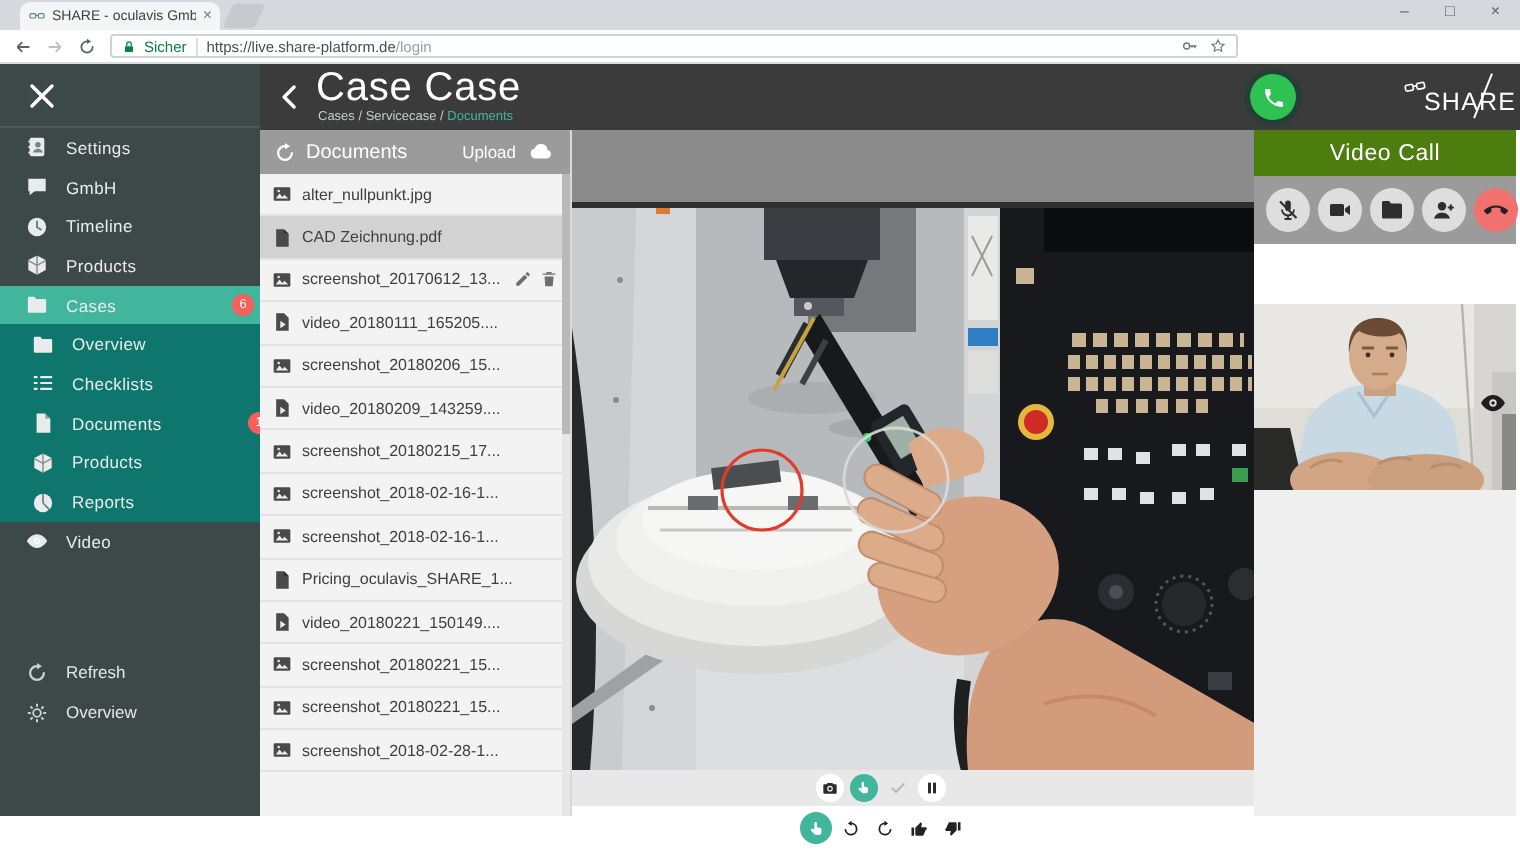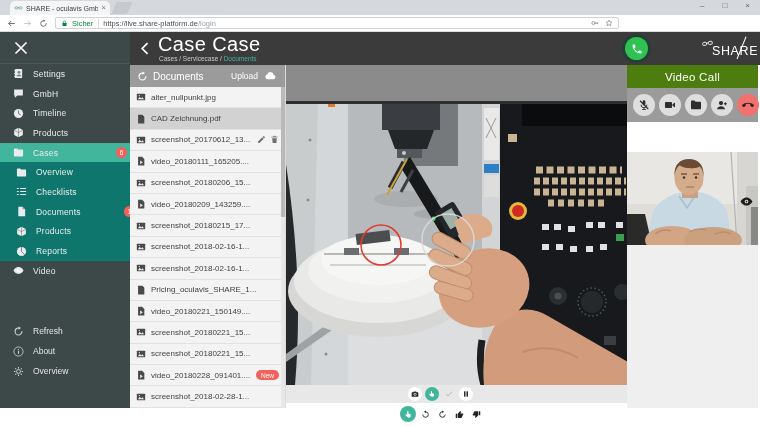--- a/index.html
+++ b/index.html
@@ -39,21 +39,21 @@
 .sb-top{height:32px;border-bottom:1px solid rgba(255,255,255,.08);display:flex;align-items:center;padding-left:13px}
 .sb-close{width:16px;height:16px;color:#fff;cursor:pointer}
 .s-item{position:relative;height:19.7px;display:flex;align-items:center;padding-left:13px;gap:9px;cursor:pointer}
 .s-item.sub{background:#0f766e;padding-left:16px}
 .s-item.active{background:#42b59d}
 .s-item .icon{width:11px;height:11px;color:#e8ecec;flex:none}
 .s-label{font-size:8.5px;color:#e9ecec;letter-spacing:.2px}
 .badge{position:absolute;right:3px;top:4px;min-width:11px;height:11px;padding:0 2px;border-radius:6px;background:#f4605c;color:#fff;font-size:6.5px;display:flex;align-items:center;justify-content:center}
 .badge.clipped{right:-5px}
 .sb-footer{position:absolute;left:0;top:294px;width:100%}
-.f-item{height:20px;display:flex;padding-left:13px;gap:9px;cursor:pointer}
+.f-item{height:20px;display:flex;align-items:center;padding-left:13px;gap:9px;cursor:pointer}
 .f-item .icon{width:11px;height:11px;color:#ccd3d2;flex:none}
 .f-label{font-size:8.5px;color:#e2e7e6}
 .f-suffix{font-size:8.5px;color:#42b59d}
 
 
 .case-header{position:absolute;left:130px;top:0;width:630px;height:33px;background:#3b3b3b}
 .back{position:absolute;left:8px;top:8px;width:14px;height:17px;color:#fff;cursor:pointer}
 .h-title{position:absolute;left:28px;top:1px;font-size:20px;color:#fff;font-weight:400;letter-spacing:.4px}
 .h-crumb{position:absolute;left:29px;top:23px;font-size:6.5px;color:#c9cdcd}
 .h-crumb .cur{color:#42b59d}
@@ -300,30 +300,20 @@
               <svg viewBox="0 0 24 24" fill="currentColor" aria-hidden="true">
                 <path d="M19.5 12A7.5 7.5 0 1112 4.5" stroke="currentColor" stroke-width="2.4" fill="none" stroke-linecap="round"></path>
                 <path d="M12 1l5.5 3.5L12 8z"></path>
               </svg>
             </span>
             <span class="f-label">Refresh</span>
           </div>
           <div class="f-item">
             <span class="icon ">
               <svg viewBox="0 0 24 24" fill="currentColor" aria-hidden="true">
-                <circle cx="12" cy="12" r="10" stroke="currentColor" stroke-width="1.8" fill="none"></circle>
-                <circle cx="12" cy="7.8" r="1.4"></circle>
-                <path d="M12 10.8V17" stroke="currentColor" stroke-width="2.2" fill="none"></path>
-              </svg>
-            </span>
-            <span class="f-label">About</span>
-          </div>
-          <div class="f-item">
-            <span class="icon ">
-              <svg viewBox="0 0 24 24" fill="currentColor" aria-hidden="true">
                 <circle cx="12" cy="12" r="4.2" stroke="currentColor" stroke-width="2" fill="none"></circle>
                 <path d="M12 2v3.2M12 18.8V22M2 12h3.2M18.8 12H22M4.9 4.9l2.3 2.3M16.8 16.8l2.3 2.3M19.1 4.9l-2.3 2.3M7.2 16.8l-2.3 2.3" stroke="currentColor" stroke-width="2.2" fill="none"></path>
               </svg>
             </span>
             <span class="f-label">Overview</span>
           </div>
         </div>
     </aside>
 
     <header class="case-header">
@@ -501,30 +491,20 @@
           </div>
           <div class="file-row">
             <span class="icon file-ico">
               <svg viewBox="0 0 24 24" fill="currentColor" aria-hidden="true">
                 <rect x="2" y="4" width="20" height="16" rx="1.5"></rect>
                 <path d="M4.5 17.5l4.5-6 3.5 4 2.5-2.7 4.5 4.7z" fill="rgba(255,255,255,.9)"></path>
                 <circle cx="8" cy="8.5" r="1.5" fill="rgba(255,255,255,.9)"></circle>
               </svg>
             </span>
             <span class="file-name">screenshot_20180221_15...</span>
-          </div>
-          <div class="file-row">
-            <span class="icon file-ico">
-              <svg viewBox="0 0 24 24" fill="currentColor" aria-hidden="true">
-                <path d="M5 1.5h9.5L20 7v15.5H5z"></path>
-                <path d="M10 10.5l6.5 4.5-6.5 4.5z" fill="rgba(255,255,255,.9)"></path>
-              </svg>
-            </span>
-            <span class="file-name">video_20180228_091401....</span>
-            <span class="new-badge">New</span>
           </div>
           <div class="file-row">
             <span class="icon file-ico">
               <svg viewBox="0 0 24 24" fill="currentColor" aria-hidden="true">
                 <rect x="2" y="4" width="20" height="16" rx="1.5"></rect>
                 <path d="M4.5 17.5l4.5-6 3.5 4 2.5-2.7 4.5 4.7z" fill="rgba(255,255,255,.9)"></path>
                 <circle cx="8" cy="8.5" r="1.5" fill="rgba(255,255,255,.9)"></circle>
               </svg>
             </span>
             <span class="file-name">screenshot_2018-02-28-1...</span>

